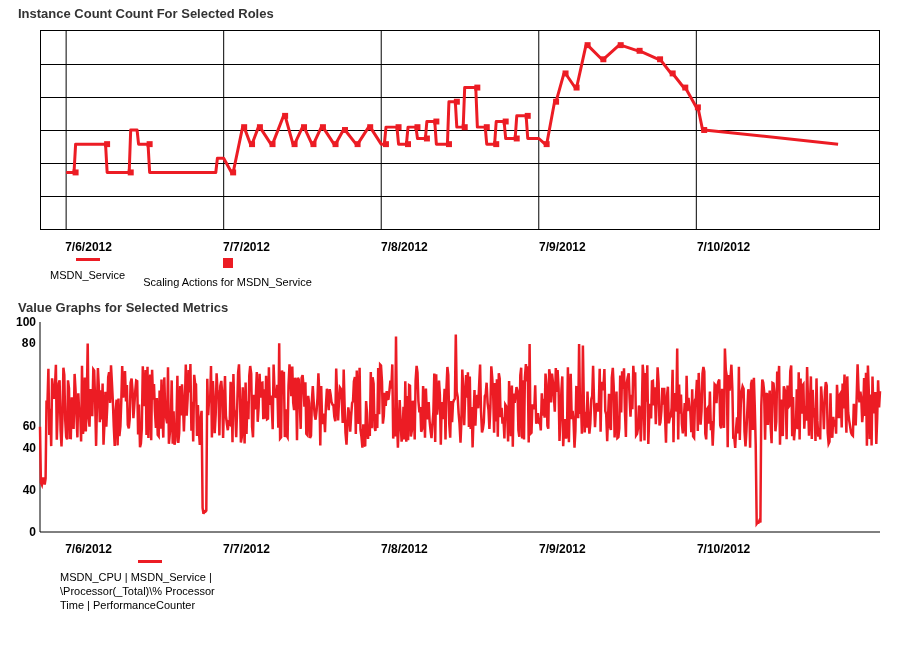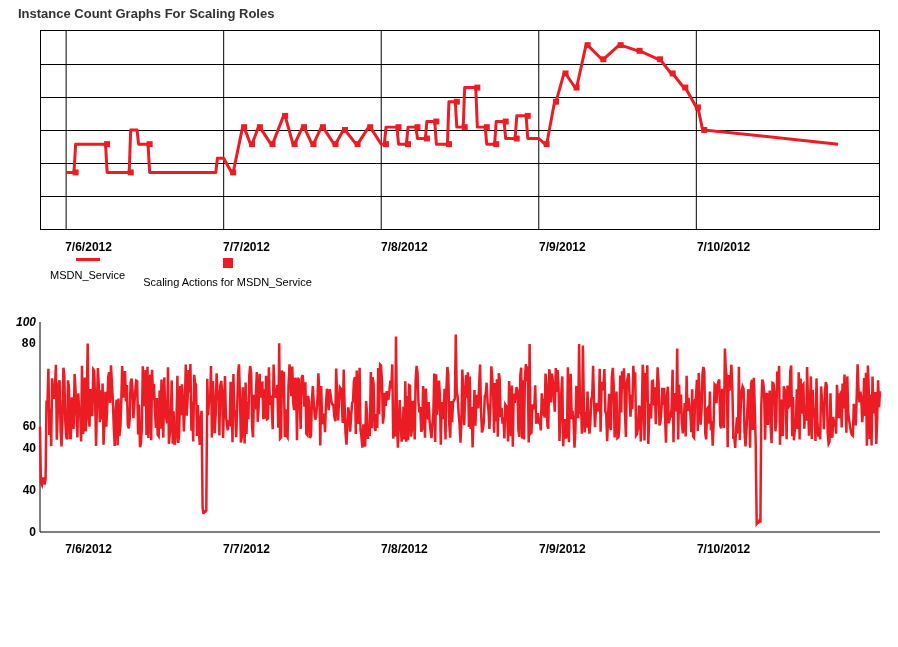--- a/index.html
+++ b/index.html
@@ -89,21 +89,21 @@
   .legend2 .label {
     max-width: 180px;
     line-height: 1.25;
   }
 </style>
 </head>
 <body>
 
 <div class="page">
 
-  <div class="chart-title" style="top:6px;">Instance Count Graphs For Scaling Roles</div>
+  <div class="chart-title" style="top:6px;">Instance Count Count For Selected Roles</div>
 
   <div class="plot" id="plot1" style="top:30px; height:200px;">
 
     <div class="hgrid" style="top:16.6%"></div>
     <div class="hgrid" style="top:33.3%"></div>
     <div class="hgrid" style="top:50%"></div>
     <div class="hgrid" style="top:66.6%"></div>
     <div class="hgrid" style="top:83.3%"></div>
     <svg class="lines" id="svg1" viewBox="0 0 840 200" preserveAspectRatio="none">
         <line x1="25.2" y1="0" x2="25.2" y2="200" stroke="#000" stroke-width="1"></line>
@@ -154,48 +154,55 @@
         <rect x="578.0784" y="11.285714285714278" width="6" height="6" fill="#ec1c24"></rect>
         <rect x="597.0287999999999" y="17" width="6" height="6" fill="#ec1c24"></rect>
         <rect x="617.5584" y="25.571428571428584" width="6" height="6" fill="#ec1c24"></rect>
         <rect x="630.192" y="39.85714285714286" width="6" height="6" fill="#ec1c24"></rect>
         <rect x="642.8256" y="54.14285714285714" width="6" height="6" fill="#ec1c24"></rect>
         <rect x="655.4591999999999" y="74.14285714285715" width="6" height="6" fill="#ec1c24"></rect>
         <rect x="661.776" y="97" width="6" height="6" fill="#ec1c24"></rect>
       </svg>
   </div>
 
+  <div class="chart-title" style="top:300px;">Value Graphs for Selected Metrics</div>
 
   <div class="plot" id="plot2" style="top:322px; height:210px; border:none;">
     <svg class="lines" id="svg2" viewBox="0 0 840 210" preserveAspectRatio="none">
         <line x1="0" y1="0" x2="0" y2="210" stroke="#000" stroke-width="1"></line>
         <line x1="0" y1="210" x2="840" y2="210" stroke="#000" stroke-width="1"></line>
         <path d="M0.0 104.8 L0.9 160.6 L1.9 162.8 L2.8 156.6 L3.7 156.6 L4.7 162.6 L5.6 156.3 L6.5 79.8 L7.5 79.8 L8.4 46.8 L9.3 113.0 L10.3 86.8 L11.2 124.1 L12.1 56.3 L13.1 68.8 L14.0 76.8 L14.9 66.2 L15.9 42.8 L16.8 117.8 L17.8 88.4 L18.7 61.4 L19.6 58.4 L20.6 107.9 L21.5 124.4 L22.4 97.9 L23.4 45.7 L24.3 52.8 L25.2 97.7 L26.2 115.1 L27.1 117.4 L28.0 58.3 L29.0 66.4 L29.9 116.0 L30.8 116.1 L31.8 75.3 L32.7 84.8 L33.6 106.9 L34.6 51.9 L35.5 67.4 L36.4 92.3 L37.4 115.4 L38.3 71.3 L39.2 90.2 L40.2 89.9 L41.1 119.5 L42.0 43.8 L43.0 111.8 L43.9 102.2 L44.8 55.4 L45.8 109.4 L46.7 81.5 L47.7 21.4 L48.6 95.2 L49.5 104.6 L50.5 67.1 L51.4 75.3 L52.3 94.1 L53.3 47.4 L54.2 48.7 L55.1 78.0 L56.1 123.9 L57.0 80.6 L57.9 46.0 L58.9 66.6 L59.8 100.1 L60.7 68.4 L61.7 97.5 L62.6 61.6 L63.5 122.8 L64.5 100.5 L65.4 69.9 L66.3 104.6 L67.3 83.5 L68.2 55.1 L69.1 50.1 L70.1 80.9 L71.0 43.4 L71.9 60.1 L72.9 80.3 L73.8 105.0 L74.7 124.0 L75.7 88.4 L76.6 77.7 L77.6 123.4 L78.5 76.5 L79.4 114.2 L80.4 104.5 L81.3 78.9 L82.2 44.1 L83.2 75.7 L84.1 67.2 L85.0 49.1 L86.0 79.4 L86.9 63.1 L87.8 102.7 L88.8 106.4 L89.7 97.2 L90.6 60.6 L91.6 56.5 L92.5 67.8 L93.4 96.2 L94.4 82.1 L95.3 68.5 L96.2 58.6 L97.2 59.2 L98.1 112.4 L99.0 82.6 L100.0 125.3 L100.9 121.6 L101.8 106.9 L102.8 44.2 L103.7 75.2 L104.6 84.0 L105.6 48.0 L106.5 113.1 L107.5 44.7 L108.4 116.0 L109.3 60.0 L110.3 52.6 L111.2 118.3 L112.1 47.8 L113.1 77.6 L114.0 62.0 L114.9 88.6 L115.9 106.0 L116.8 76.0 L117.7 112.9 L118.7 114.3 L119.6 68.4 L120.5 106.7 L121.5 57.5 L122.4 92.4 L123.3 115.6 L124.3 55.4 L125.2 88.3 L126.1 95.4 L127.1 101.2 L128.0 45.3 L128.9 121.8 L129.9 110.6 L130.8 98.4 L131.7 58.4 L132.7 121.8 L133.6 89.3 L134.5 122.6 L135.5 118.3 L136.4 102.7 L137.4 53.8 L138.3 120.9 L139.2 110.9 L140.2 64.1 L141.1 93.4 L142.0 62.2 L143.0 82.8 L143.9 109.5 L144.8 83.2 L145.8 42.5 L146.7 93.7 L147.6 76.9 L148.6 48.0 L149.5 70.4 L150.4 42.1 L151.4 108.7 L152.3 79.9 L153.2 119.5 L154.2 52.8 L155.1 61.3 L156.0 62.4 L157.0 113.9 L157.9 83.0 L158.8 107.5 L159.8 122.9 L160.7 96.2 L161.6 88.8 L162.6 185.9 L163.5 191.9 L164.4 189.2 L165.4 189.7 L166.3 188.5 L167.3 56.7 L168.2 93.1 L169.1 76.7 L170.1 80.1 L171.0 44.0 L171.9 115.5 L172.9 59.0 L173.8 79.3 L174.7 111.3 L175.7 92.2 L176.6 51.4 L177.5 68.7 L178.5 74.7 L179.4 113.4 L180.3 63.9 L181.3 58.9 L182.2 71.7 L183.1 115.9 L184.1 79.3 L185.0 54.1 L185.9 93.8 L186.9 102.0 L187.8 108.2 L188.7 100.7 L189.7 101.9 L190.6 59.9 L191.5 70.7 L192.5 120.2 L193.4 52.1 L194.3 87.6 L195.3 93.0 L196.2 115.1 L197.2 84.8 L198.1 50.5 L199.0 42.3 L200.0 75.7 L200.9 120.5 L201.8 115.2 L202.8 65.2 L203.7 91.5 L204.6 121.4 L205.6 60.6 L206.5 111.9 L207.4 79.2 L208.4 97.3 L209.3 53.2 L210.2 44.0 L211.2 51.6 L212.1 104.9 L213.0 115.3 L214.0 72.8 L214.9 87.4 L215.8 74.6 L216.8 50.1 L217.7 99.8 L218.6 85.7 L219.6 51.9 L220.5 75.7 L221.4 60.9 L222.4 60.6 L223.3 97.3 L224.2 67.3 L225.2 96.6 L226.1 53.9 L227.1 97.2 L228.0 96.6 L228.9 45.3 L229.9 82.9 L230.8 73.5 L231.7 83.9 L232.7 107.2 L233.6 42.5 L234.5 68.1 L235.5 74.7 L236.4 75.1 L237.3 62.9 L238.3 105.7 L239.2 21.3 L240.1 116.5 L241.1 115.3 L242.0 48.5 L242.9 54.9 L243.9 49.7 L244.8 115.1 L245.7 87.3 L246.7 113.7 L247.6 115.3 L248.5 63.8 L249.5 42.3 L250.4 52.9 L251.3 74.3 L252.3 44.5 L253.2 80.6 L254.1 88.1 L255.1 55.7 L256.0 60.6 L257.0 118.2 L257.9 55.8 L258.8 57.6 L259.8 81.6 L260.7 106.9 L261.6 56.0 L262.6 53.2 L263.5 64.0 L264.4 84.8 L265.4 60.2 L266.3 111.8 L267.2 112.9 L268.2 73.9 L269.1 81.1 L270.0 115.9 L271.0 113.6 L271.9 78.3 L272.8 64.0 L273.8 81.7 L274.7 93.0 L275.6 97.7 L276.6 88.6 L277.5 76.0 L278.4 51.2 L279.4 73.1 L280.3 123.5 L281.2 64.1 L282.2 101.9 L283.1 99.4 L284.0 91.5 L285.0 110.1 L285.9 83.5 L286.9 66.7 L287.8 75.6 L288.7 88.2 L289.7 67.1 L290.6 72.5 L291.5 79.9 L292.5 82.6 L293.4 83.2 L294.3 94.5 L295.3 99.2 L296.2 46.6 L297.1 73.1 L298.1 98.5 L299.0 79.0 L299.9 65.5 L300.9 67.0 L301.8 78.2 L302.7 101.0 L303.7 47.5 L304.6 83.1 L305.5 111.0 L306.5 122.7 L307.4 102.2 L308.3 85.3 L309.3 93.2 L310.2 109.7 L311.1 94.5 L312.1 81.2 L313.0 79.3 L313.9 59.5 L314.9 55.1 L315.8 112.0 L316.8 48.5 L317.7 81.1 L318.6 101.9 L319.6 45.7 L320.5 108.0 L321.4 114.2 L322.4 125.7 L323.3 102.2 L324.2 122.4 L325.2 124.3 L326.1 79.1 L327.0 90.8 L328.0 116.9 L328.9 105.5 L329.8 113.9 L330.8 49.9 L331.7 106.3 L332.6 55.3 L333.6 61.7 L334.5 104.8 L335.4 109.0 L336.4 92.1 L337.3 106.1 L338.2 46.1 L339.2 92.3 L340.1 42.6 L341.0 43.6 L342.0 59.5 L342.9 101.6 L343.8 94.0 L344.8 70.9 L345.7 83.8 L346.7 69.2 L347.6 77.2 L348.5 76.9 L349.5 68.0 L350.4 58.7 L351.3 66.6 L352.3 42.4 L353.2 116.6 L354.1 105.9 L355.1 114.3 L356.0 14.4 L356.9 95.2 L357.9 125.8 L358.8 101.3 L359.7 78.0 L360.7 101.4 L361.6 119.7 L362.5 112.7 L363.5 84.7 L364.4 117.4 L365.3 59.3 L366.3 119.8 L367.2 73.9 L368.1 118.3 L369.1 63.2 L370.0 63.7 L370.9 114.5 L371.9 108.4 L372.8 78.7 L373.7 83.2 L374.7 117.5 L375.6 58.8 L376.6 43.9 L377.5 50.6 L378.4 79.0 L379.4 90.3 L380.3 85.1 L381.2 109.7 L382.2 107.1 L383.1 64.0 L384.0 80.1 L385.0 115.8 L385.9 66.5 L386.8 90.3 L387.8 97.3 L388.7 80.1 L389.6 99.1 L390.6 109.0 L391.5 116.1 L392.4 103.1 L393.4 89.8 L394.3 51.6 L395.2 120.1 L396.2 52.2 L397.1 92.7 L398.0 82.6 L399.0 58.5 L399.9 73.0 L400.8 122.7 L401.8 80.0 L402.7 97.1 L403.6 87.8 L404.6 66.7 L405.5 117.5 L406.5 65.2 L407.4 45.0 L408.3 53.1 L409.3 102.8 L410.2 115.7 L411.1 79.1 L412.1 100.2 L413.0 81.2 L413.9 78.1 L414.9 76.9 L415.8 12.6 L416.7 69.6 L417.7 74.9 L418.6 90.8 L419.5 101.5 L420.5 120.6 L421.4 99.7 L422.3 47.5 L423.3 68.5 L424.2 103.1 L425.1 75.9 L426.1 53.1 L427.0 75.8 L427.9 50.2 L428.9 104.9 L429.8 54.6 L430.7 106.9 L431.7 85.1 L432.6 125.4 L433.5 96.1 L434.5 68.0 L435.4 103.8 L436.4 77.8 L437.3 73.0 L438.2 86.3 L439.2 61.4 L440.1 42.6 L441.0 89.2 L442.0 110.5 L442.9 106.8 L443.8 100.2 L444.8 74.1 L445.7 72.4 L446.6 60.7 L447.6 80.8 L448.5 88.2 L449.4 106.9 L450.4 85.4 L451.3 44.3 L452.2 55.3 L453.2 72.9 L454.1 110.7 L455.0 61.0 L456.0 99.4 L456.9 57.3 L457.8 114.8 L458.8 51.2 L459.7 56.7 L460.6 95.1 L461.6 85.8 L462.5 101.7 L463.4 95.4 L464.4 116.5 L465.3 82.6 L466.3 84.3 L467.2 92.0 L468.1 119.5 L469.1 59.0 L470.0 88.6 L470.9 114.3 L471.9 63.4 L472.8 124.8 L473.7 71.4 L474.7 80.9 L475.6 73.7 L476.5 65.2 L477.5 68.7 L478.4 108.1 L479.3 114.8 L480.3 53.3 L481.2 45.7 L482.1 116.6 L483.1 58.3 L484.0 117.4 L484.9 55.6 L485.9 42.1 L486.8 59.4 L487.7 44.2 L488.7 120.6 L489.6 22.0 L490.5 111.8 L491.5 110.8 L492.4 82.3 L493.3 84.9 L494.3 87.1 L495.2 63.4 L496.2 101.6 L497.1 99.6 L498.0 91.1 L499.0 99.9 L499.9 99.0 L500.8 108.5 L501.8 71.3 L502.7 93.7 L503.6 76.8 L504.6 95.6 L505.5 51.5 L506.4 62.0 L507.4 103.7 L508.3 106.7 L509.2 47.2 L510.2 53.6 L511.1 80.5 L512.0 51.6 L513.0 60.7 L513.9 74.3 L514.8 89.7 L515.8 46.0 L516.7 70.0 L517.6 48.1 L518.6 66.7 L519.5 118.9 L520.4 97.3 L521.4 68.5 L522.3 54.4 L523.2 124.3 L524.2 103.3 L525.1 97.1 L526.1 116.7 L527.0 110.3 L527.9 45.3 L528.9 120.2 L529.8 77.9 L530.7 51.9 L531.7 97.1 L532.6 88.9 L533.5 97.9 L534.5 125.7 L535.4 108.7 L536.3 65.2 L537.3 65.4 L538.2 96.2 L539.1 22.1 L540.1 91.8 L541.0 80.5 L541.9 111.8 L542.9 23.5 L543.8 78.5 L544.7 110.4 L545.7 89.8 L546.6 105.6 L547.5 69.5 L548.5 97.2 L549.4 111.7 L550.3 101.6 L551.3 77.3 L552.2 74.2 L553.1 43.7 L554.1 81.6 L555.0 105.2 L556.0 85.1 L556.9 81.1 L557.8 89.5 L558.8 83.9 L559.7 46.7 L560.6 109.8 L561.6 59.8 L562.5 68.1 L563.4 65.8 L564.4 47.1 L565.3 89.1 L566.2 92.4 L567.2 119.2 L568.1 93.6 L569.0 71.9 L570.0 104.7 L570.9 107.9 L571.8 55.9 L572.8 45.8 L573.7 64.2 L574.6 115.5 L575.6 91.8 L576.5 69.6 L577.4 116.0 L578.4 115.1 L579.3 106.3 L580.2 53.4 L581.2 90.5 L582.1 49.3 L583.0 67.0 L584.0 46.2 L584.9 88.1 L585.9 115.0 L586.8 60.7 L587.7 55.6 L588.7 51.2 L589.6 76.4 L590.5 94.8 L591.5 72.8 L592.4 87.1 L593.3 43.8 L594.3 59.6 L595.2 50.3 L596.1 113.4 L597.1 111.9 L598.0 106.3 L598.9 83.6 L599.9 86.1 L600.8 119.5 L601.7 96.2 L602.7 42.7 L603.6 54.5 L604.5 118.4 L605.5 50.9 L606.4 79.8 L607.3 43.3 L608.3 122.0 L609.2 95.6 L610.1 81.8 L611.1 96.5 L612.0 59.4 L612.9 59.0 L613.9 83.4 L614.8 65.3 L615.8 102.1 L616.7 77.3 L617.6 45.3 L618.6 61.2 L619.5 103.5 L620.4 100.6 L621.4 89.0 L622.3 65.7 L623.2 82.6 L624.2 65.9 L625.1 96.2 L626.0 120.8 L627.0 73.5 L627.9 64.7 L628.8 101.2 L629.8 95.8 L630.7 94.6 L631.6 86.0 L632.6 47.8 L633.5 120.3 L634.4 71.0 L635.4 89.3 L636.3 87.0 L637.2 26.5 L638.2 117.4 L639.1 62.5 L640.0 91.6 L641.0 72.6 L641.9 102.0 L642.8 111.4 L643.8 97.9 L644.7 81.0 L645.7 114.5 L646.6 53.7 L647.5 89.2 L648.5 75.9 L649.4 85.6 L650.3 88.8 L651.3 110.3 L652.2 67.2 L653.1 114.4 L654.1 115.8 L655.0 78.1 L655.9 76.3 L656.9 57.9 L657.8 108.9 L658.7 50.9 L659.7 78.2 L660.6 102.6 L661.5 89.1 L662.5 51.7 L663.4 45.0 L664.3 49.7 L665.3 111.9 L666.2 117.4 L667.1 87.2 L668.1 85.5 L669.0 101.7 L669.9 69.6 L670.9 108.3 L671.8 99.0 L672.7 123.6 L673.7 99.1 L674.6 62.4 L675.6 63.6 L676.5 81.1 L677.4 64.1 L678.4 59.4 L679.3 57.5 L680.2 103.2 L681.2 106.3 L682.1 66.9 L683.0 89.6 L684.0 105.9 L684.9 26.5 L685.8 47.8 L686.8 54.4 L687.7 125.3 L688.6 53.1 L689.6 68.7 L690.5 55.9 L691.4 42.7 L692.4 68.4 L693.3 116.7 L694.2 114.4 L695.2 126.0 L696.1 106.4 L697.0 95.3 L698.0 111.4 L698.9 44.7 L699.8 117.9 L700.8 82.1 L701.7 69.2 L702.6 64.4 L703.6 66.7 L704.5 109.7 L705.5 124.4 L706.4 109.7 L707.3 89.3 L708.3 67.2 L709.2 76.8 L710.1 125.8 L711.1 61.9 L712.0 57.7 L712.9 107.9 L713.9 55.8 L714.8 85.5 L715.7 122.0 L716.7 201.8 L717.6 200.6 L718.5 200.7 L719.5 198.3 L720.4 200.4 L721.3 83.7 L722.3 57.6 L723.2 60.6 L724.1 69.0 L725.1 117.6 L726.0 72.9 L726.9 71.0 L727.9 103.0 L728.8 82.7 L729.7 68.6 L730.7 105.1 L731.6 121.3 L732.5 60.9 L733.5 61.5 L734.4 70.6 L735.4 109.3 L736.3 99.8 L737.2 49.5 L738.2 61.6 L739.1 43.9 L740.0 122.8 L741.0 77.6 L741.9 108.5 L742.8 114.0 L743.8 64.2 L744.7 67.9 L745.6 69.5 L746.6 117.3 L747.5 63.4 L748.4 85.2 L749.4 83.8 L750.3 49.2 L751.2 43.5 L752.2 114.2 L753.1 75.0 L754.0 118.3 L755.0 104.6 L755.9 105.0 L756.8 67.3 L757.8 107.2 L758.7 50.2 L759.6 117.5 L760.6 56.6 L761.5 91.6 L762.4 63.7 L763.4 62.3 L764.3 106.6 L765.3 84.2 L766.2 98.6 L767.1 45.0 L768.1 83.0 L769.0 113.6 L769.9 82.7 L770.9 54.4 L771.8 116.9 L772.7 67.9 L773.7 95.3 L774.6 86.1 L775.5 118.9 L776.5 56.4 L777.4 98.9 L778.3 114.6 L779.3 105.8 L780.2 117.4 L781.1 64.4 L782.1 80.1 L783.0 82.4 L783.9 107.2 L784.9 70.0 L785.8 60.0 L786.7 63.5 L787.7 111.0 L788.6 121.6 L789.5 119.6 L790.5 71.2 L791.4 112.1 L792.3 115.8 L793.3 94.9 L794.2 104.6 L795.2 97.8 L796.1 111.7 L797.0 62.7 L798.0 84.1 L798.9 96.2 L799.8 72.7 L800.8 71.0 L801.7 105.5 L802.6 61.5 L803.6 86.5 L804.5 52.5 L805.4 78.9 L806.4 110.8 L807.3 54.4 L808.2 90.7 L809.2 98.6 L810.1 104.3 L811.0 110.5 L812.0 112.9 L812.9 113.8 L813.8 81.8 L814.8 90.6 L815.7 103.4 L816.6 77.7 L817.6 42.4 L818.5 66.9 L819.4 80.4 L820.4 69.7 L821.3 76.7 L822.2 100.2 L823.2 88.7 L824.1 56.0 L825.1 93.9 L826.0 50.7 L826.9 123.8 L827.9 43.5 L828.8 69.1 L829.7 117.1 L830.7 72.4 L831.6 123.6 L832.5 54.5 L833.5 91.1 L834.4 88.0 L835.3 69.9 L836.3 121.9 L837.2 96.1 L838.1 58.4 L839.1 85.4 L840.0 69.3 " fill="none" stroke="#ec1c24" stroke-width="2.5"></path>
       </svg>
   </div>
 
   <div class="legend" style="top:258px;">
     <div class="entry">
       <div class="swatch-line"></div>
       <span>MSDN_Service</span>
     </div>
     <div class="entry">
       <div class="swatch-sq"></div>
       <span>Scaling Actions for MSDN_Service</span>
     </div>
   </div>
 
+  <div class="legend legend2" style="top:560px; left:60px;">
+    <div class="entry">
+      <div class="swatch-line"></div>
+      <span class="label">MSDN_CPU | MSDN_Service | \Processor(_Total)\% Processor Time | PerformanceCounter</span>
+    </div>
+  </div>
 
   <div id="yticks2">
       <div class="y-tick" style="top: 532px;">0</div>
       <div class="y-tick" style="top: 490px;">40</div>
       <div class="y-tick" style="top: 448px;">40</div>
       <div class="y-tick" style="top: 426px;">60</div>
       <div class="y-tick" style="top: 344px; font-family: Liberation Mono, monospace;">80</div>
-      <div class="y-tick" style="top: 322px; font-style: italic;">100</div>
+      <div class="y-tick" style="top: 322px;">100</div>
     </div>
 
   <div id="xticks1">
       <div class="x-tick" style="left: 65.2px; top: 234px;">7/6/2012</div>
       <div class="x-tick" style="left: 223.12px; top: 234px;">7/7/2012</div>
       <div class="x-tick" style="left: 381.04px; top: 234px;">7/8/2012</div>
       <div class="x-tick" style="left: 538.96px; top: 234px;">7/9/2012</div>
       <div class="x-tick" style="left: 696.88px; top: 234px;">7/10/2012</div>
     </div>
 

